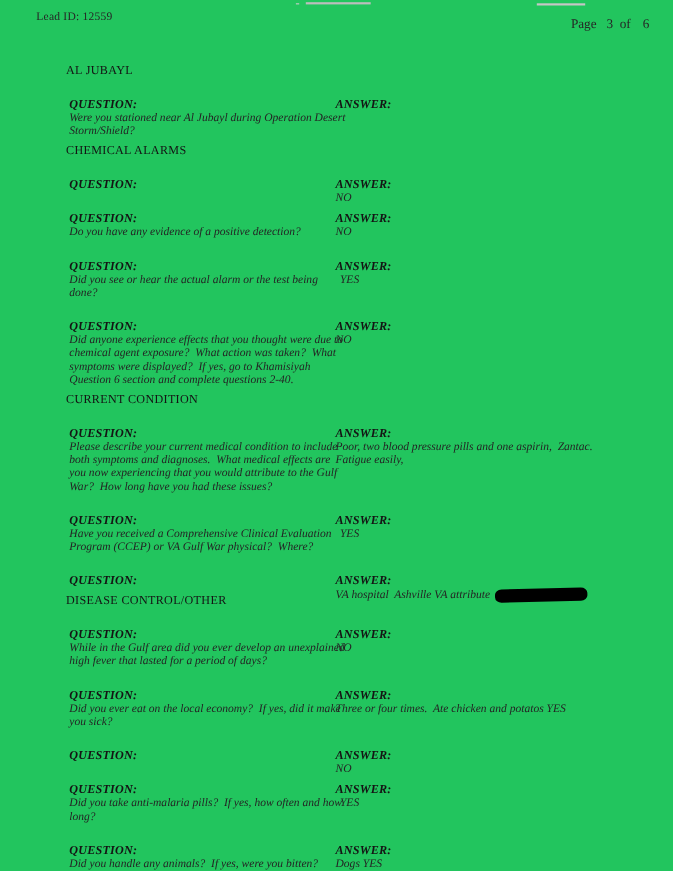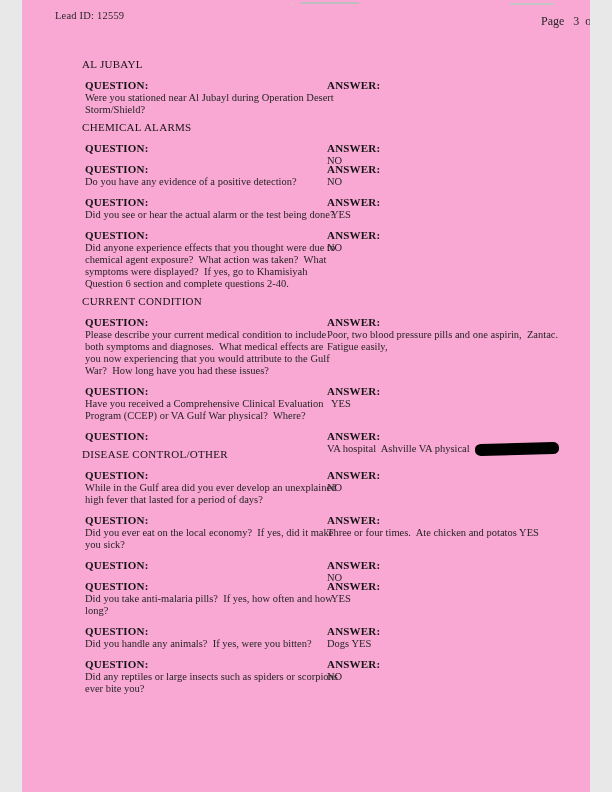--- a/index.html
+++ b/index.html
@@ -1,19 +1,19 @@
 <!DOCTYPE html>
 <html><head>
 <meta charset="utf-8">
 <style>
   html,body{margin:0;padding:0;background:#e8e8e8;}
   .page{
     position:relative;
-    width:568px;height:792px;
-    background:#f9a8d4;
+    width:612px;height:792px;
+    background:#22c55e;
     font-family:"Liberation Serif", serif;
     color:#1f1f1f;
     overflow:hidden;
     margin:0 auto;
   }
   .artifact{position:absolute;background:#bdbdbd;}
   .artifact.a1{left:278px;top:2px;width:59px;height:2px;}
   .artifact.a2{left:488px;top:3px;width:44px;height:2px;background:#c6c6c6;}
   .artifact.a3{left:269px;top:3px;width:3px;height:1px;background:#cccccc;}
   .lead-id{
@@ -27,21 +27,21 @@
   .page-num .n1{margin-left:9px;}
   .page-num .of{margin-left:6px;}
   .page-num .n2{margin-left:11px;}
   .content{
     position:absolute;left:60px;top:53px;width:526px;
   }
   .sec-title{
     font-weight:normal;font-size:11px;line-height:13px;
     letter-spacing:0.3px;margin-top:5px;color:#141414;
   }
-  .qa{position:relative;margin-top:8px;}
+  .qa{position:relative;margin-top:18px;font-style:italic;}
   .q-col{
     width:256px;padding-left:3px;box-sizing:border-box;
     min-height:13px;
   }
   .a-col{position:absolute;left:245px;top:0;width:262px;}
   .lbl{
     font-weight:bold;font-size:11px;line-height:13px;
     letter-spacing:0.2px;color:#141414;
   }
   .txt{
@@ -148,21 +148,21 @@
           <div class="lbl">ANSWER:</div>
           <div class="txt indent">YES</div>
         </div>
       </div>
       <div class="qa">
         <div class="q-col">
           <div class="lbl">QUESTION:</div>
         </div>
         <div class="a-col">
           <div class="lbl">ANSWER:</div>
-          <div class="txt"><span>VA hospital  Ashville VA physical</span><span class="redact"></span></div>
+          <div class="txt"><span>VA hospital  Ashville VA attribute</span><span class="redact"></span></div>
         </div>
       </div>
     </div>
 
     <div class="sec">
       <div class="sec-title">DISEASE CONTROL/OTHER</div>
       <div class="qa">
         <div class="q-col">
           <div class="lbl">QUESTION:</div>
           <div class="txt">While in the Gulf area did you ever develop an unexplained high fever that lasted for a period of days?</div>

